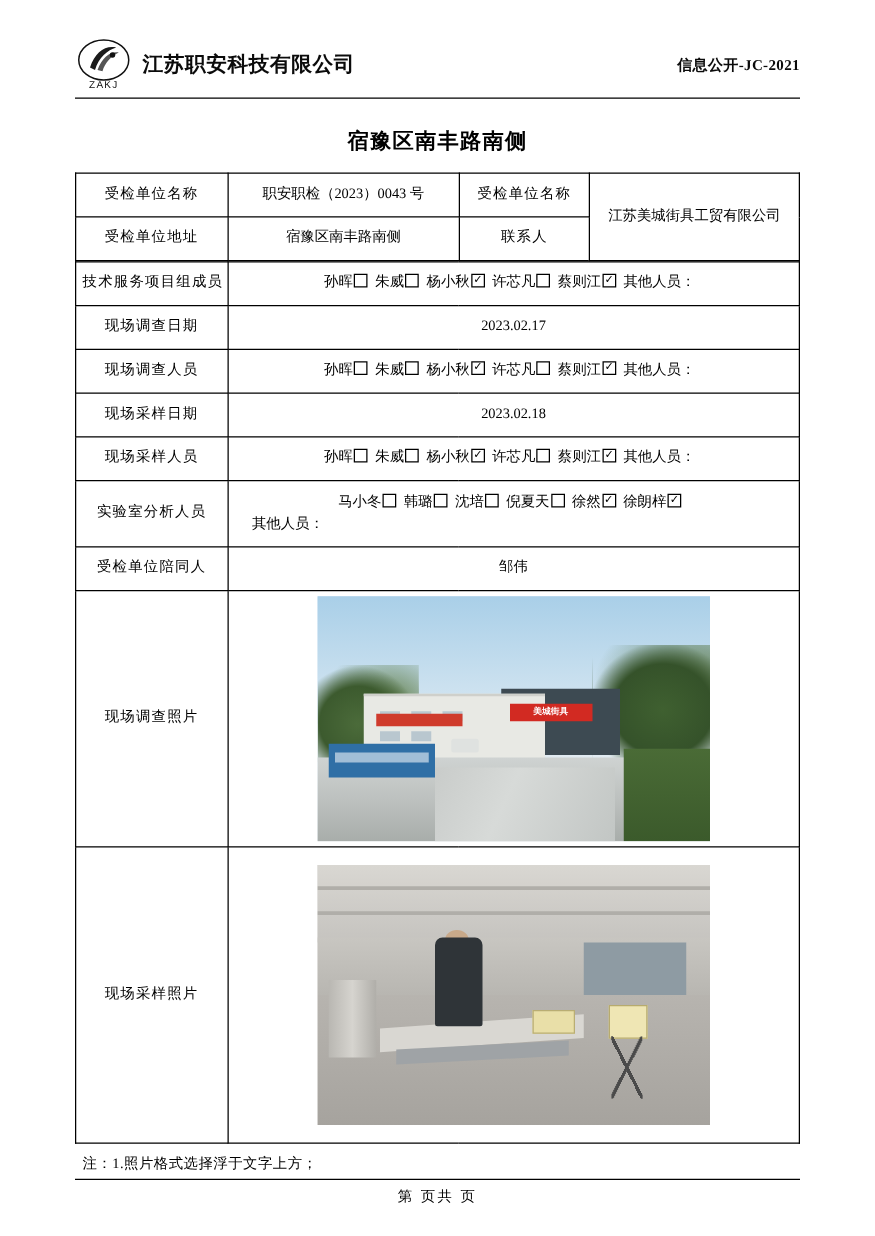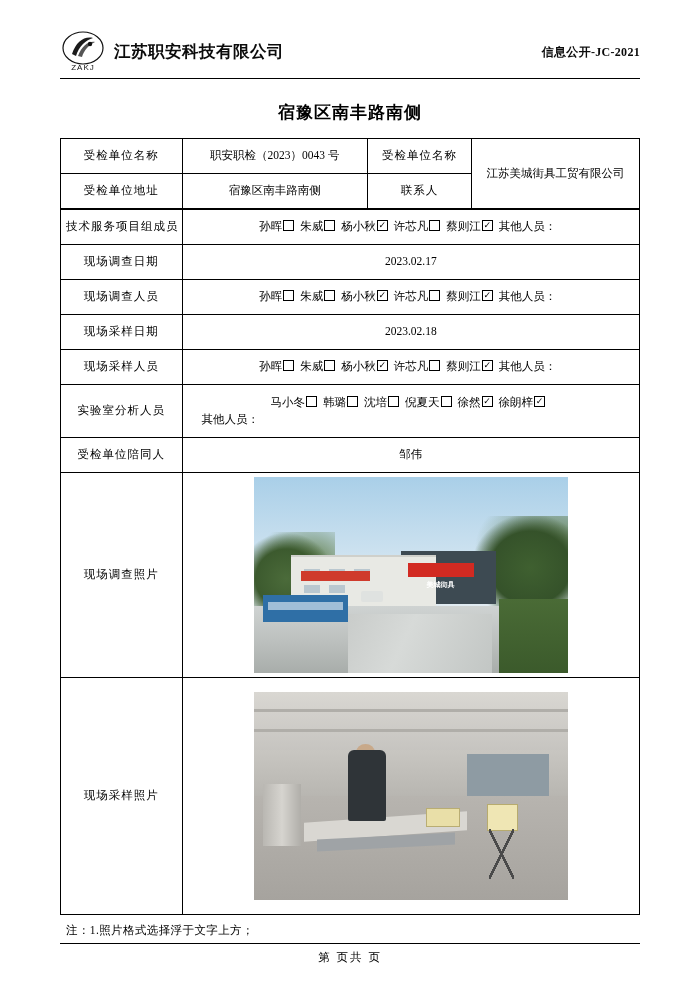--- a/index.html
+++ b/index.html
@@ -183,21 +183,21 @@
   .p1-bldg2 {
     position: absolute; left: 47%; top: 38%; width: 30%; height: 27%;
     background: #3d4a52;
   }
   .p1-sign {
     position: absolute; left: 49%; top: 44%; width: 21%; height: 7%;
     background: #d22a22;
   }
   .p1-sign span {
     color: #fff; font-size: 7px; line-height: 13px; display: block; text-align: center;
-    font-family: "Liberation Serif", serif; font-weight: bold; margin-top: 16px;
+    font-family: "Liberation Serif", serif; font-weight: bold;
   }
   .p1-banner {
     position: absolute; left: 15%; top: 48%; width: 22%; height: 5%;
     background: #cf3b2c;
   }
   .p1-win {
     position: absolute;
     background: #b9c7cf;
   }
   .p1-blue {

